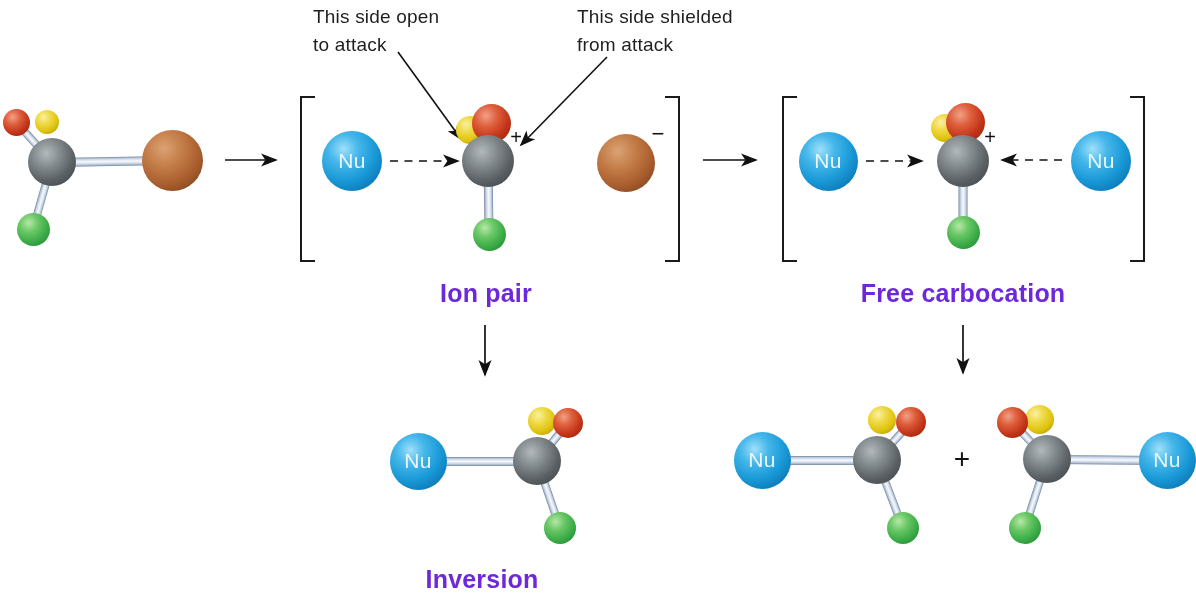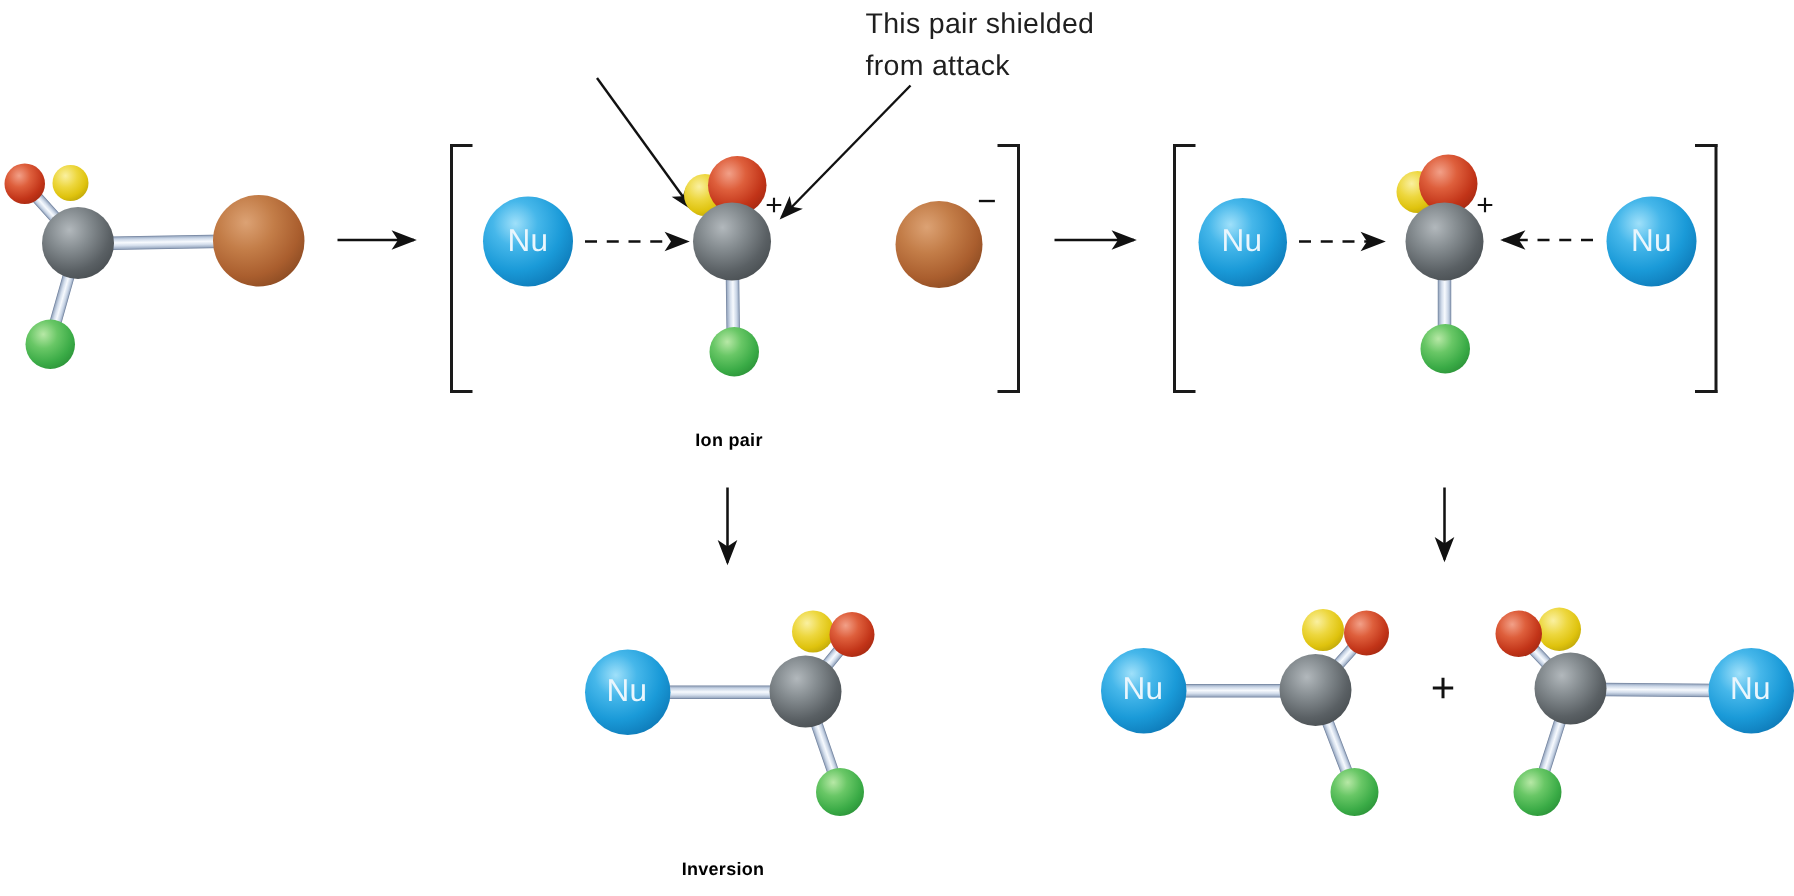--- a/index.html
+++ b/index.html
@@ -6,21 +6,21 @@
   #stage{
     position:relative;width:1196px;height:597px;background:#ffffff;overflow:hidden;
     font-family:"Liberation Sans", sans-serif;
   }
   .annotation{
     position:absolute;font-size:19px;line-height:28px;color:#1f1f1f;
     white-space:pre-line;letter-spacing:.2px;
   }
   .label{
     position:absolute;transform:translate(-50%,-50%);
-    font-size:12px;font-weight:700;color:#000000;white-space:nowrap;letter-spacing:.2px;
+    font-size:25px;font-weight:700;color:#6d28d9;white-space:nowrap;letter-spacing:.2px;
   }
   .charge{
     position:absolute;transform:translate(-50%,-50%);
     font-size:20px;color:#111;line-height:1;
   }
   .plus-operator{
     position:absolute;transform:translate(-50%,-50%);
     font-size:28px;color:#111;line-height:1;
   }
   .bracket{position:absolute;top:96px;width:13px;height:162px;}
@@ -65,29 +65,32 @@
     <line x1="1062" y1="160" x2="1002" y2="160" stroke="#111" stroke-width="1.7" stroke-dasharray="8,6.5" marker-end="url(#ah)"></line>
     <line x1="485" y1="325" x2="485" y2="375" stroke="#111" stroke-width="1.7" marker-end="url(#ah)"></line>
     <line x1="963" y1="325" x2="963" y2="373" stroke="#111" stroke-width="1.7" marker-end="url(#ah)"></line>
   </svg>
 
   <div class="bracket left" style="left:300px"></div>
   <div class="bracket right" style="left:665px"></div>
   <div class="bracket left" style="left:782px"></div>
   <div class="bracket right" style="left:1130px"></div>
 
-  <div class="annotation" style="left:577px;top:3px">This pair shielded
+  <div class="annotation" style="left:313px;top:3px">This side open
+to attack</div>
+  <div class="annotation" style="left:577px;top:3px">This side shielded
 from attack</div>
 
   <span class="charge" style="left:516px;top:137px">+</span>
   <span class="charge" style="left:658px;top:134px;font-size:22px">−</span>
   <span class="charge" style="left:990px;top:137px">+</span>
   <span class="plus-operator" style="left:962px;top:459px">+</span>
 
   <div class="label" style="left:486px;top:293px">Ion pair</div>
+  <div class="label" style="left:963px;top:293px">Free carbocation</div>
   <div class="label" style="left:482px;top:579px">Inversion</div>
 
 <div class="molecule">
       <div class="bond" style="left: 52px; top: 157.5px; width: 120.017px; height: 9px; transform: rotate(-0.954841deg);"></div>
       <div class="bond" style="left: 52px; top: 158px; width: 53.8145px; height: 8px; transform: rotate(-131.987deg);"></div>
       <div class="bond" style="left: 52px; top: 158px; width: 69.6419px; height: 8px; transform: rotate(105.832deg);"></div>
       <div class="atom yellow" style="left: 35px; top: 110px; width: 24px; height: 24px;"></div>
       <div class="atom red" style="left: 2.5px; top: 108.5px; width: 27px; height: 27px;"></div>
       <div class="atom brown" style="left: 141.5px; top: 129.5px; width: 61px; height: 61px;"></div>
       <div class="atom carbon" style="left: 28px; top: 138px; width: 48px; height: 48px;"></div>

